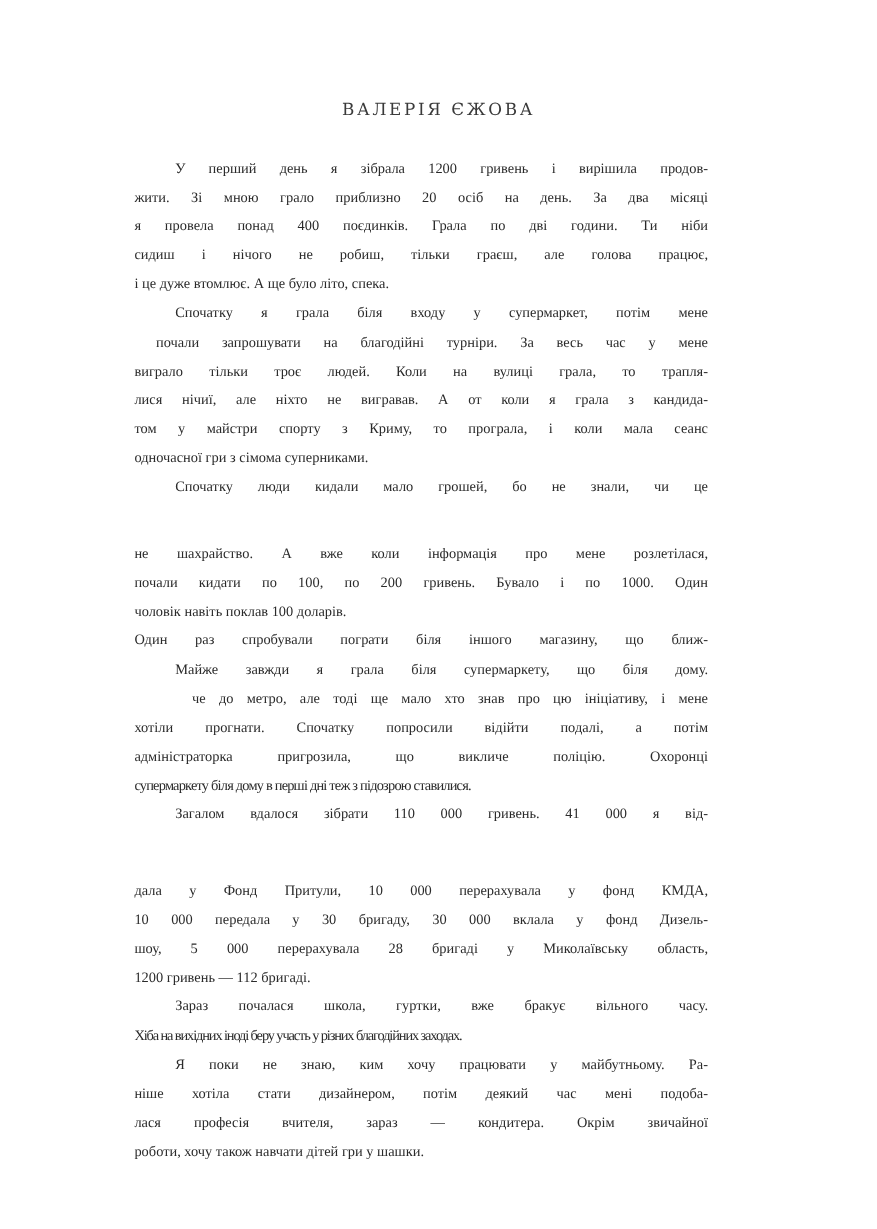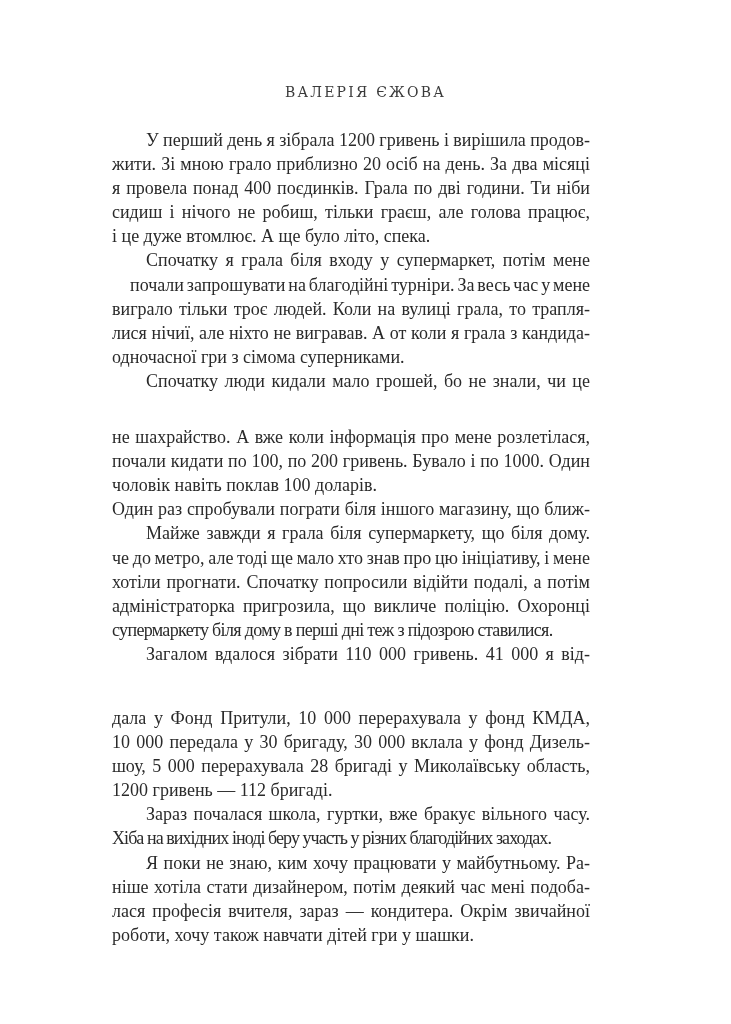--- a/index.html
+++ b/index.html
@@ -5,21 +5,21 @@
   html, body { margin: 0; padding: 0; background: #ffffff; }
   body { width: 731px; height: 1024px; position: relative; overflow: hidden; }
   .page { position: absolute; left: 0; top: 0; width: 731px; height: 1024px; background: #ffffff; }
   .running-head {
     position: absolute; top: 84px; left: 0; width: 731px; text-align: center;
     font-family: "DejaVu Serif", serif; font-size: 14px; letter-spacing: 2.2px;
     color: #3a3a3a; text-transform: uppercase;
   }
   .body-text {
     position: absolute; top: 128px; left: 112px; width: 478px;
-    font-family: "Liberation Serif", serif; font-size: 18px; line-height: 24.1px;
+    font-family: "Liberation Serif", serif; font-size: 12px; line-height: 24.1px;
     color: #2a2a2a; text-align: justify; hyphens: manual;
   }
   .line { display: block; white-space: nowrap; text-align-last: justify; text-align: justify; }
   .line.last { text-align-last: left; font-family: Liberation Serif, serif; }
   .line.indent { padding-left: 34px; }
 </style>
 </head>
 <body>
 
 <div class="page">
@@ -30,32 +30,33 @@
         <span class="line" style="display: block; width: auto; word-spacing: -2.72727px;">жити. Зі мною грало приблизно 20 осіб на день. За два місяці</span>
         <span class="line" style="display: block; width: auto; word-spacing: -2.2px;">я провела понад 400 поєдинків. Грала по дві години. Ти ніби</span>
         <span class="line" style="display: block; width: auto; word-spacing: -1.11111px;">сидиш і нічого не робиш, тільки граєш, але голова працює,</span>
         <span class="line last" style="display: block; width: auto;">і це дуже втомлює. А ще було літо, спека.</span>
       </div>
       <div>
         <span class="line indent" style="display: block; width: auto; word-spacing: -1.125px;">Спочатку я грала біля входу у супермаркет, потім мене</span>
         <span class="line" style="display: block; width: auto; word-spacing: -3.66667px; margin-left: 18px;">почали запрошувати на благодійні турніри. За весь час у мене</span>
         <span class="line" style="display: block; width: auto; word-spacing: -2.22222px;">виграло тільки троє людей. Коли на вулиці грала, то трапля-</span>
         <span class="line" style="display: block; width: auto; word-spacing: -2.91667px;">лися нічиї, але ніхто не вигравав. А от коли я грала з кандида-</span>
+        <span class="line" style="display: block; width: auto; word-spacing: -2.72727px;">том у майстри спорту з Криму, то програла, і коли мала сеанс</span>
         <span class="line last" style="display: block; width: auto;">одночасної гри з сімома суперниками.</span>
       </div>
       <div>
         <span class="line indent" style="display: block; width: auto; word-spacing: -1.66667px;">Спочатку люди кидали мало грошей, бо не знали, чи це</span>
         <span class="line" style="display: block; width: auto; word-spacing: -3.375px; margin-top: 32px;">не шахрайство. А вже коли інформація про мене розлетілася,</span>
         <span class="line" style="display: block; width: auto; word-spacing: -3.09091px;">почали кидати по 100, по 200 гривень. Бувало і по 1000. Один</span>
         <span class="line last" style="display: block; width: auto;">чоловік навіть поклав 100 доларів.</span>
       </div>
       <div>
         <span class="line" style="display: block; width: auto; word-spacing: -4.25px;">Один раз спробували пограти біля іншого магазину, що ближ-</span>
         <span class="line indent" style="display: block; width: auto; word-spacing: -2.125px;">Майже завжди я грала біля супермаркету, що біля дому.</span>
-        <span class="line" style="display: block; width: auto; word-spacing: -3.69231px;">че до метро, але тоді ще мало хто знав про цю ініціативу, і мене</span>
+        <span class="line" style="display: block; width: auto; word-spacing: -3.69231px; margin-left: 48px;">че до метро, але тоді ще мало хто знав про цю ініціативу, і мене</span>
         <span class="line" style="display: block; width: auto; word-spacing: -3.85714px;">хотіли прогнати. Спочатку попросили відійти подалі, а потім</span>
         <span class="line" style="display: block; width: auto; word-spacing: -3.6px;">адміністраторка пригрозила, що викличе поліцію. Охоронці</span>
         <span class="line last" style="display: block; width: auto; letter-spacing: -0.666667px;">супермаркету біля дому в перші дні теж з підозрою ставилися.</span>
       </div>
       <div>
         <span class="line indent" style="display: block; width: auto; word-spacing: -0.666667px;">Загалом вдалося зібрати 110 000 гривень. 41 000 я від-</span>
         <span class="line" style="display: block; width: auto; word-spacing: -0.777778px; margin-top: 40px;">дала у Фонд Притули, 10 000 перерахувала у фонд КМДА,</span>
         <span class="line" style="display: block; width: auto; word-spacing: -1.54545px;">10 000 передала у 30 бригаду, 30 000 вклала у фонд Дизель-</span>
         <span class="line" style="display: block; width: auto; word-spacing: -2.5px;">шоу, 5 000 перерахувала 28 бригаді у Миколаївську область,</span>
         <span class="line last" style="display: block; width: auto;">1200 гривень — 112 бригаді.</span>

